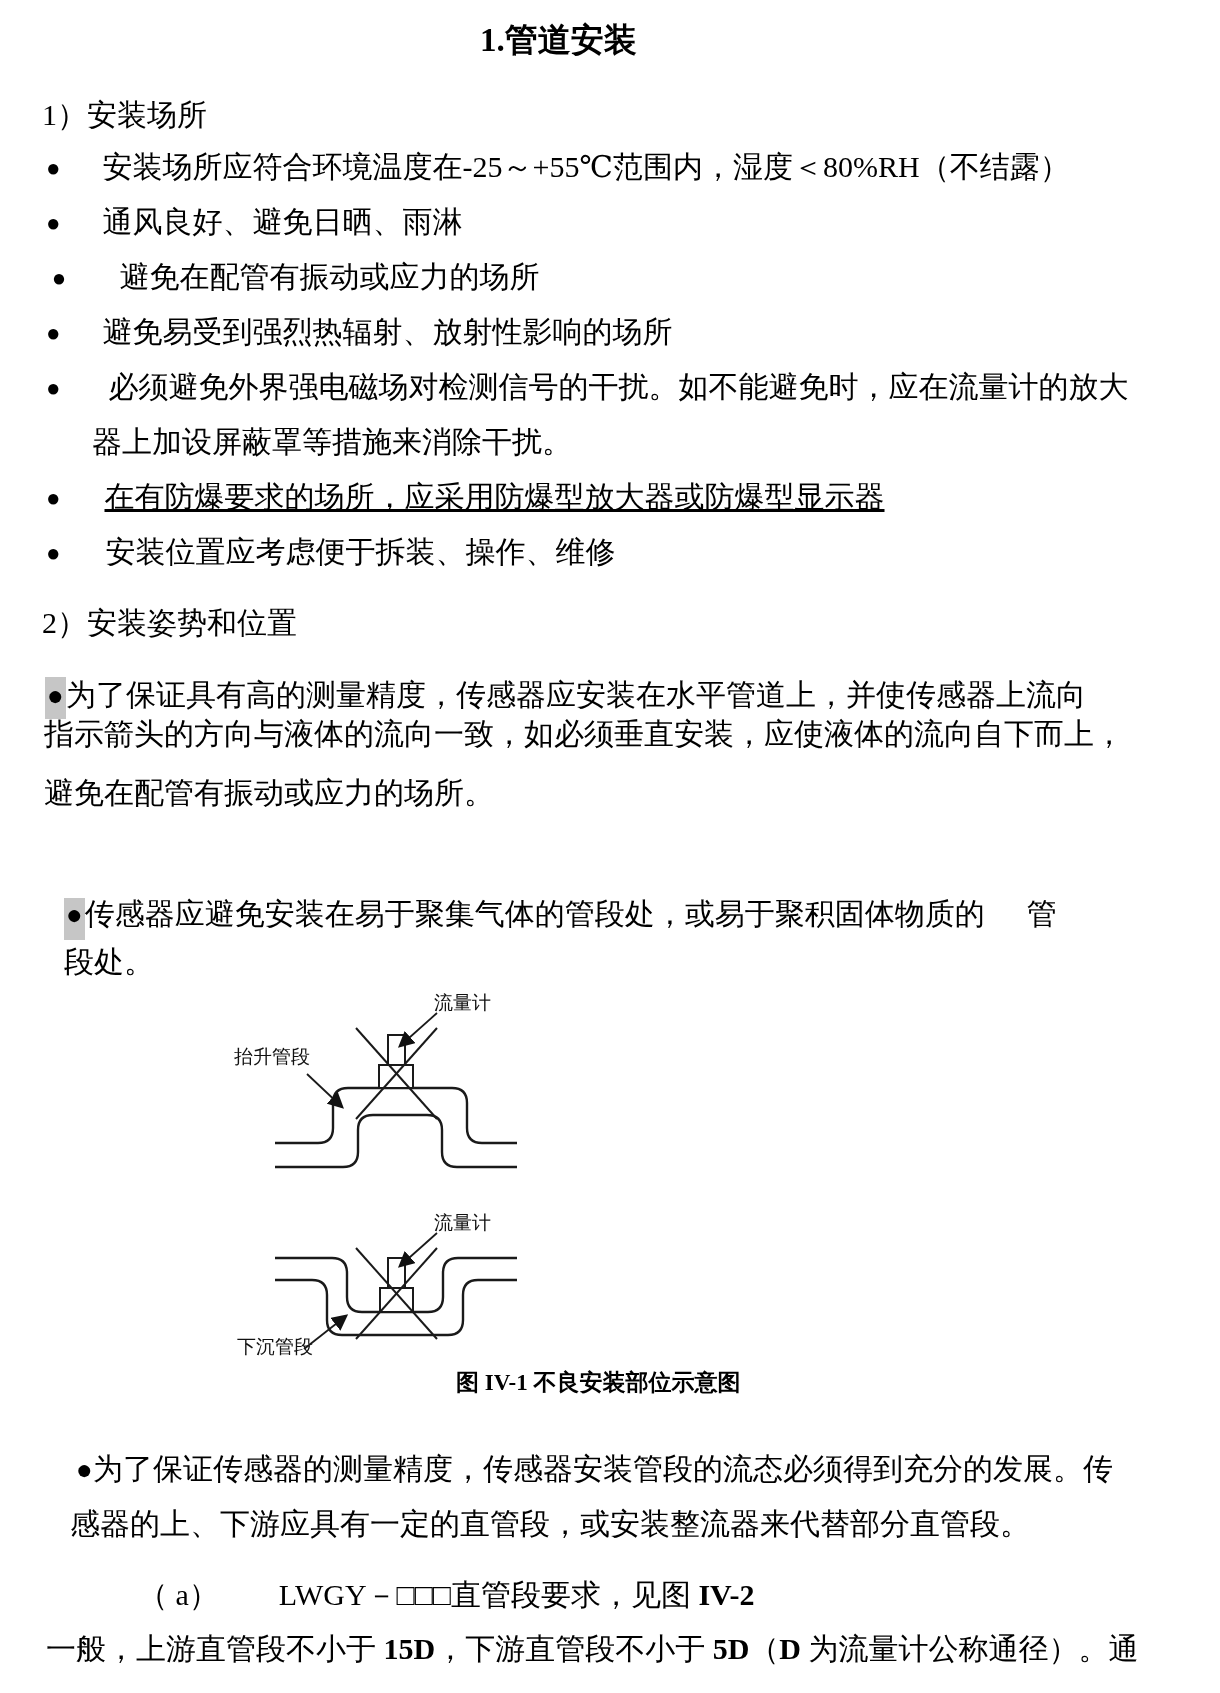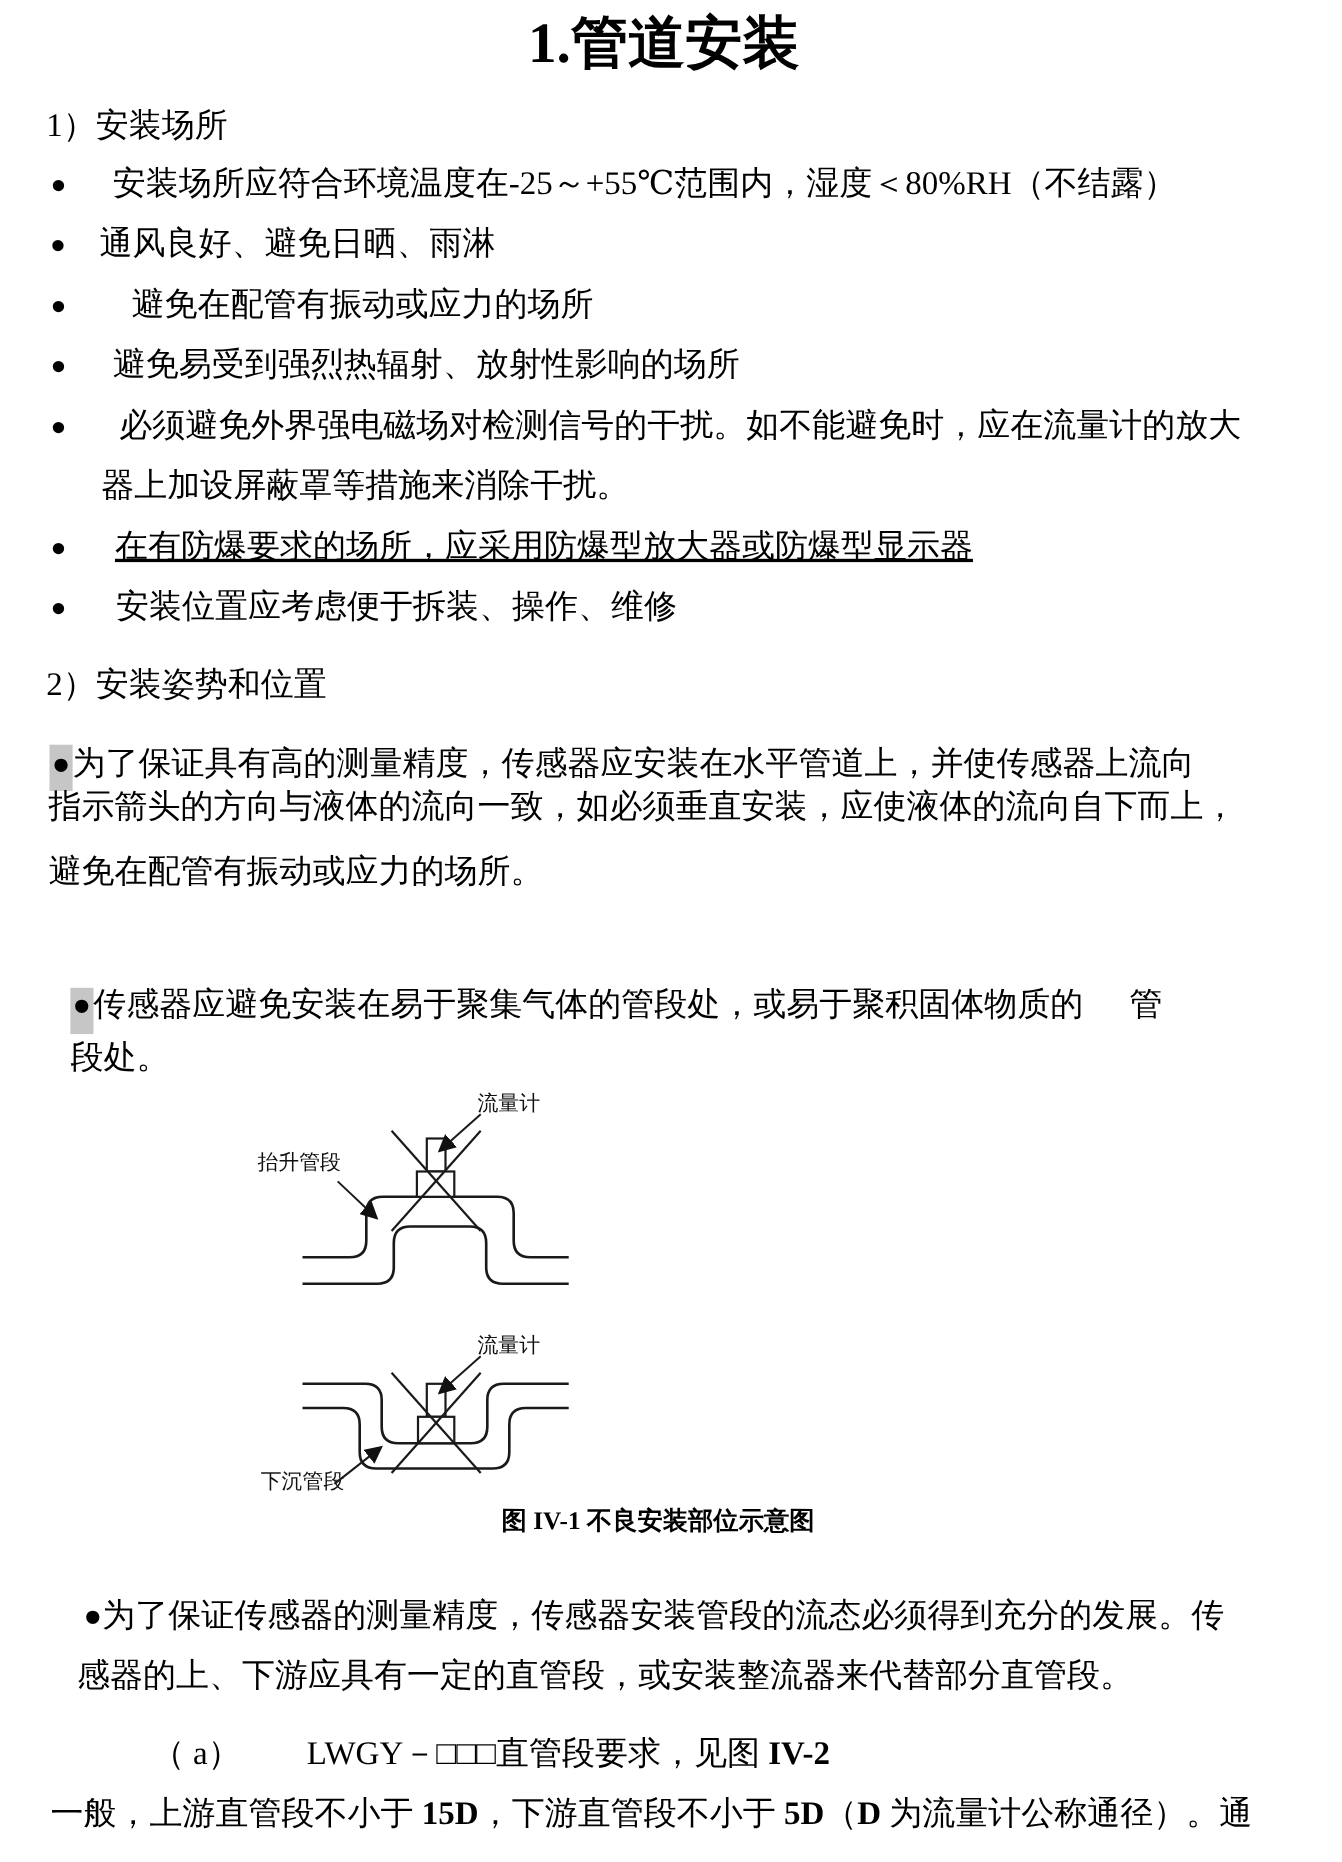--- a/index.html
+++ b/index.html
@@ -3,21 +3,21 @@
 <meta charset="utf-8">
 <style>
   html,body{margin:0;padding:0;}
   body{
     width:1220px;height:1693px;position:relative;background:#ffffff;
     font-family:"Liberation Serif","DejaVu Serif",serif;color:#000;
     overflow:hidden;
   }
   .abs{position:absolute;white-space:nowrap;}
   .t30{font-size:30px;line-height:38px;}
-  .title{font-size:52px;font-weight:bold;line-height:44px;}
+  .title{font-size:33px;font-weight:bold;line-height:44px;}
   .cap{font-size:23px;line-height:34px;font-weight:bold;}
   .b{font-weight:bold;}
   .mark{display:inline-block;width:26px;font-size:24px;vertical-align:1px;}
   .hl{background:#c6c6c6;display:inline-block;padding:4px 2px 8px 2px;line-height:30px;}
   .hlmark{font-size:28px;}
   svg text{font-family:"Liberation Serif","DejaVu Serif",serif;font-size:19px;fill:#111;}
   svg path.pipe{fill:none;stroke:#1a1a1a;stroke-width:2.4;}
   svg line.xline{stroke:#1a1a1a;stroke-width:2;}
   svg line.leader{stroke:#1a1a1a;stroke-width:1.8;}
   svg rect.meter{fill:#ffffff;stroke:#1a1a1a;stroke-width:2;}
@@ -26,25 +26,25 @@
 <body>
 
 <div class="abs title" style="left:480px;top:18px;">1.管道安装</div>
 
 <div class="abs t30" style="left:42px;top:96px;">1）安装场所</div>
 
 <div class="abs t30" style="left:46px;top:148px;">
   <span class="mark">●</span>
   <span style="margin-left:23px;">安装场所应符合环境温度在-25～+55℃范围内，湿度＜80%RH（不结露）</span>
 </div>
-<div class="abs t30" style="left:34px;top:203px;text-align:right;">
+<div class="abs t30" style="left:46px;top:203px;">
   <span class="mark">●</span>
   <span style="margin-left:23px;">通风良好、避免日晒、雨淋</span>
 </div>
-<div class="abs t30" style="left:46px;top:258px;">
+<div class="abs t30" style="left:46px;top:258px;text-align:center;">
   <span class="mark">●</span>
   <span style="margin-left:40px;">避免在配管有振动或应力的场所</span>
 </div>
 <div class="abs t30" style="left:46px;top:313px;">
   <span class="mark">●</span>
   <span style="margin-left:23px;">避免易受到强烈热辐射、放射性影响的场所</span>
 </div>
 <div class="abs t30" style="left:46px;top:368px;">
   <span class="mark">●</span>
   <span style="margin-left:29px;">必须避免外界强电磁场对检测信号的干扰。如不能避免时，应在流量计的放大</span>

